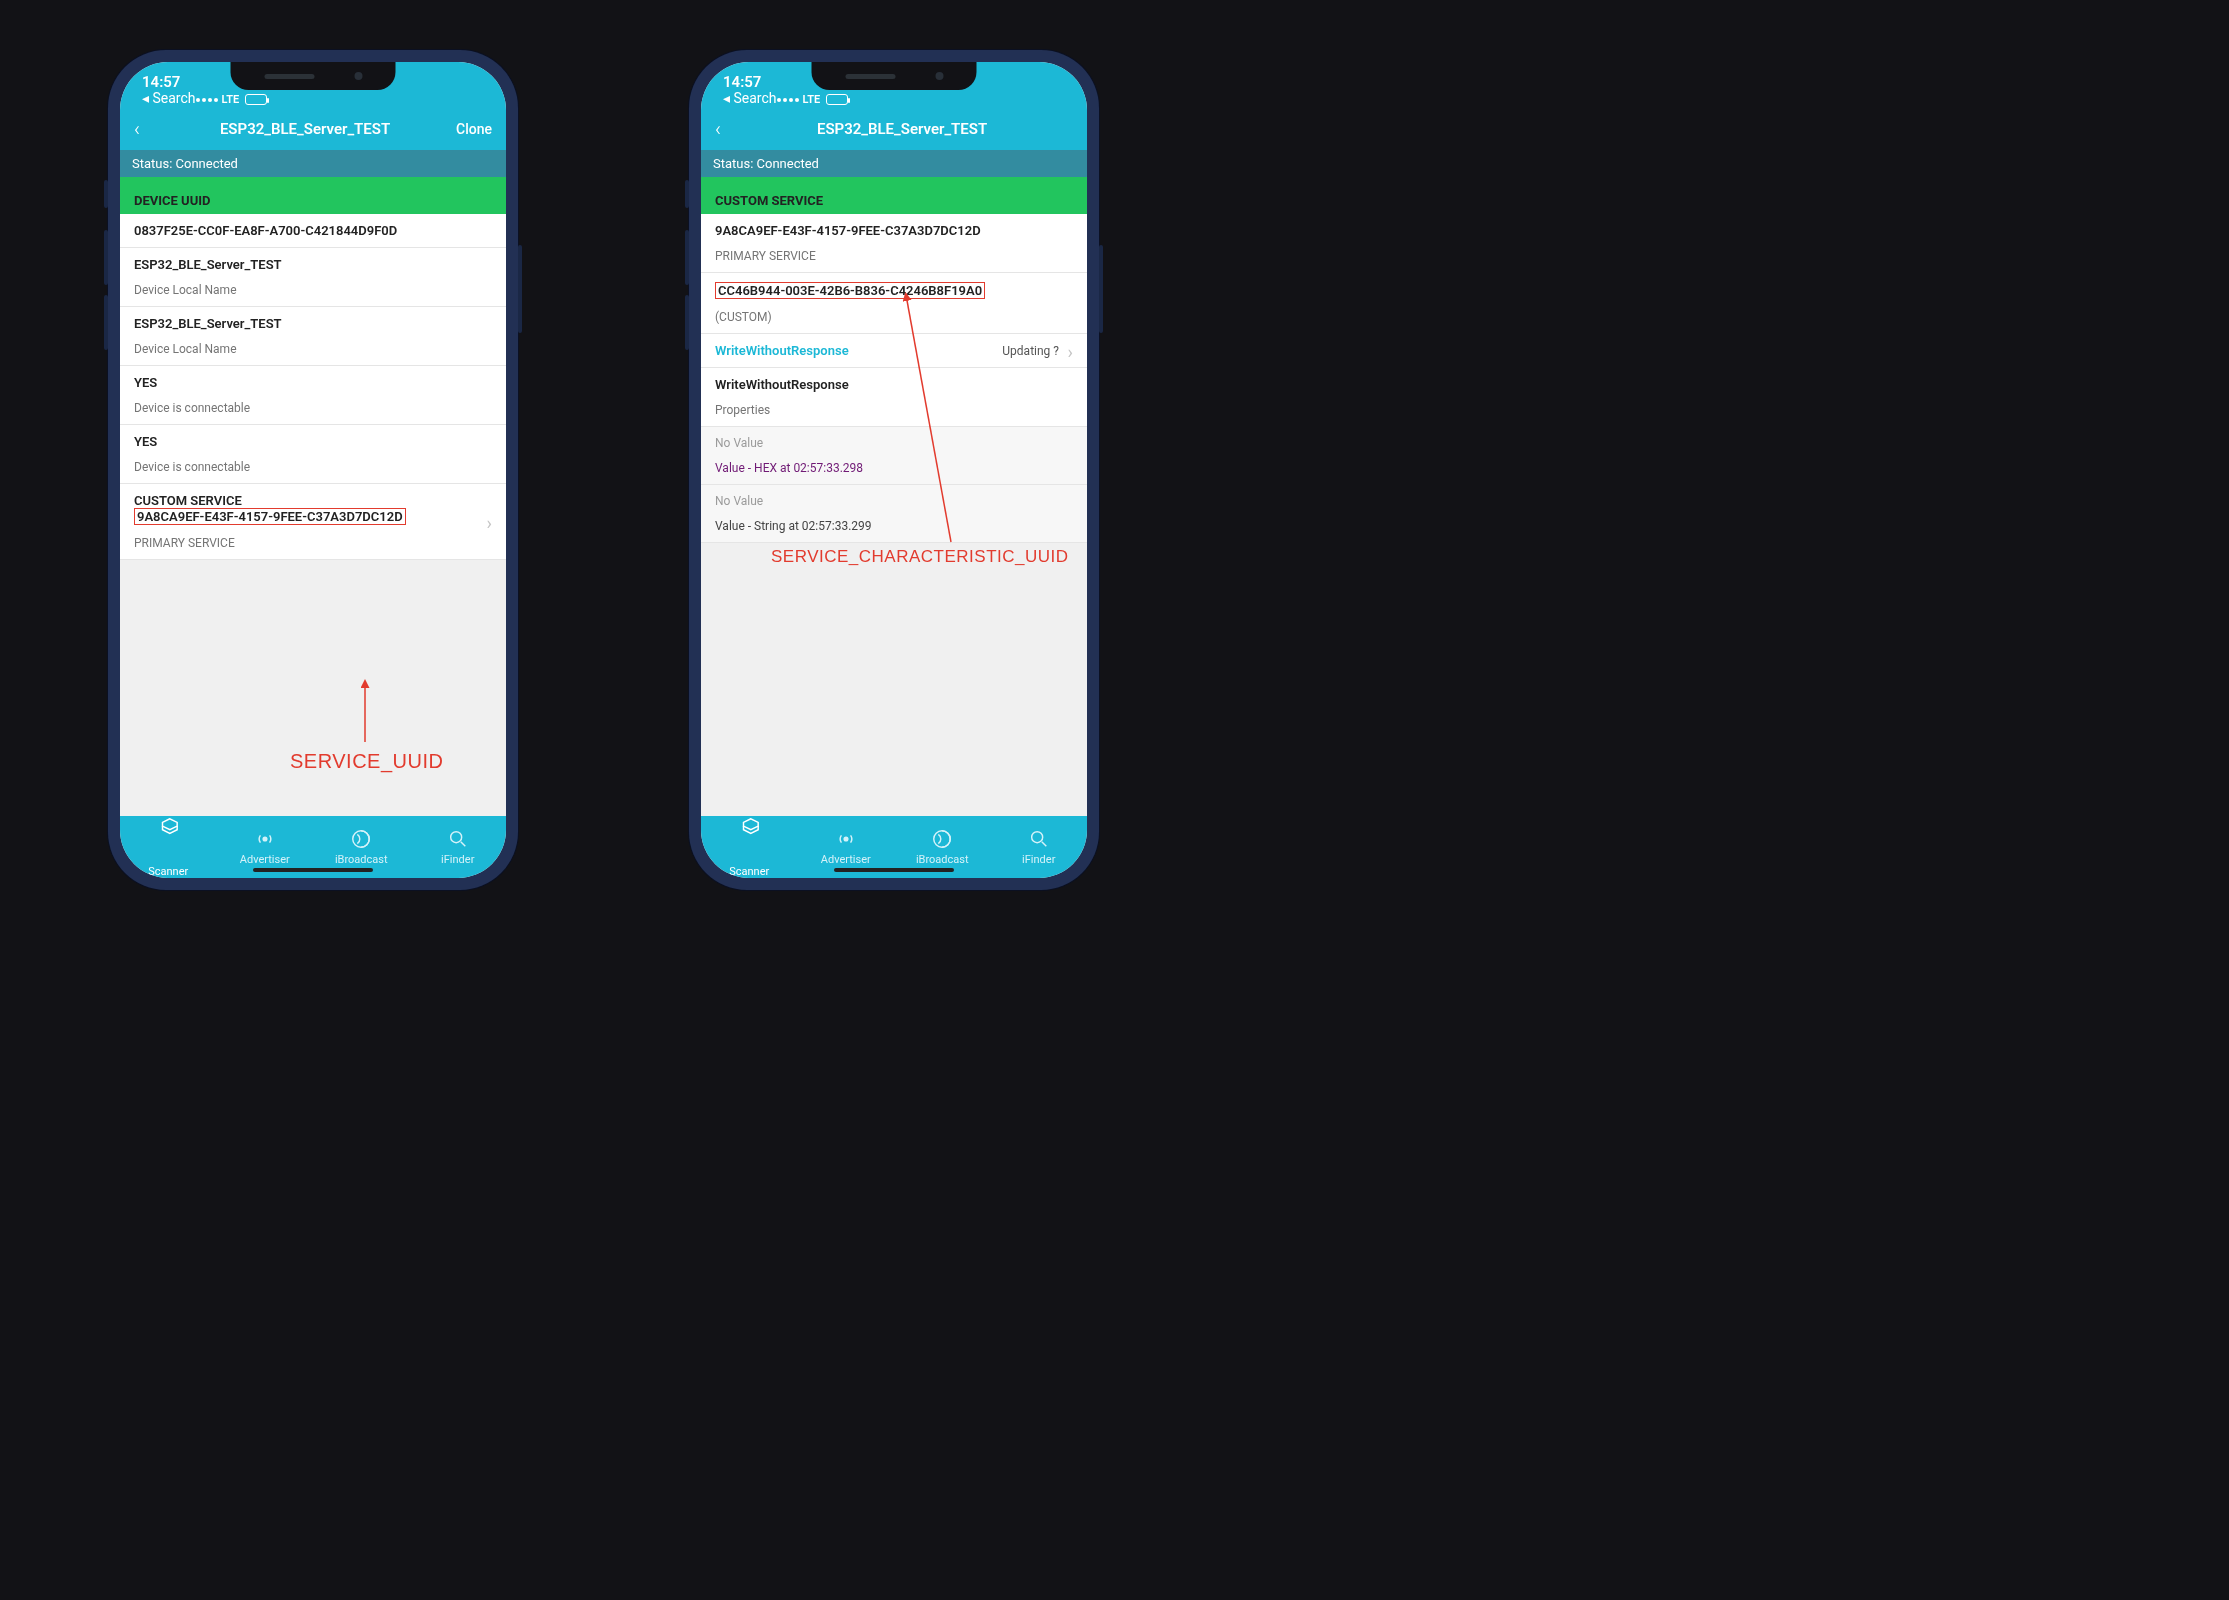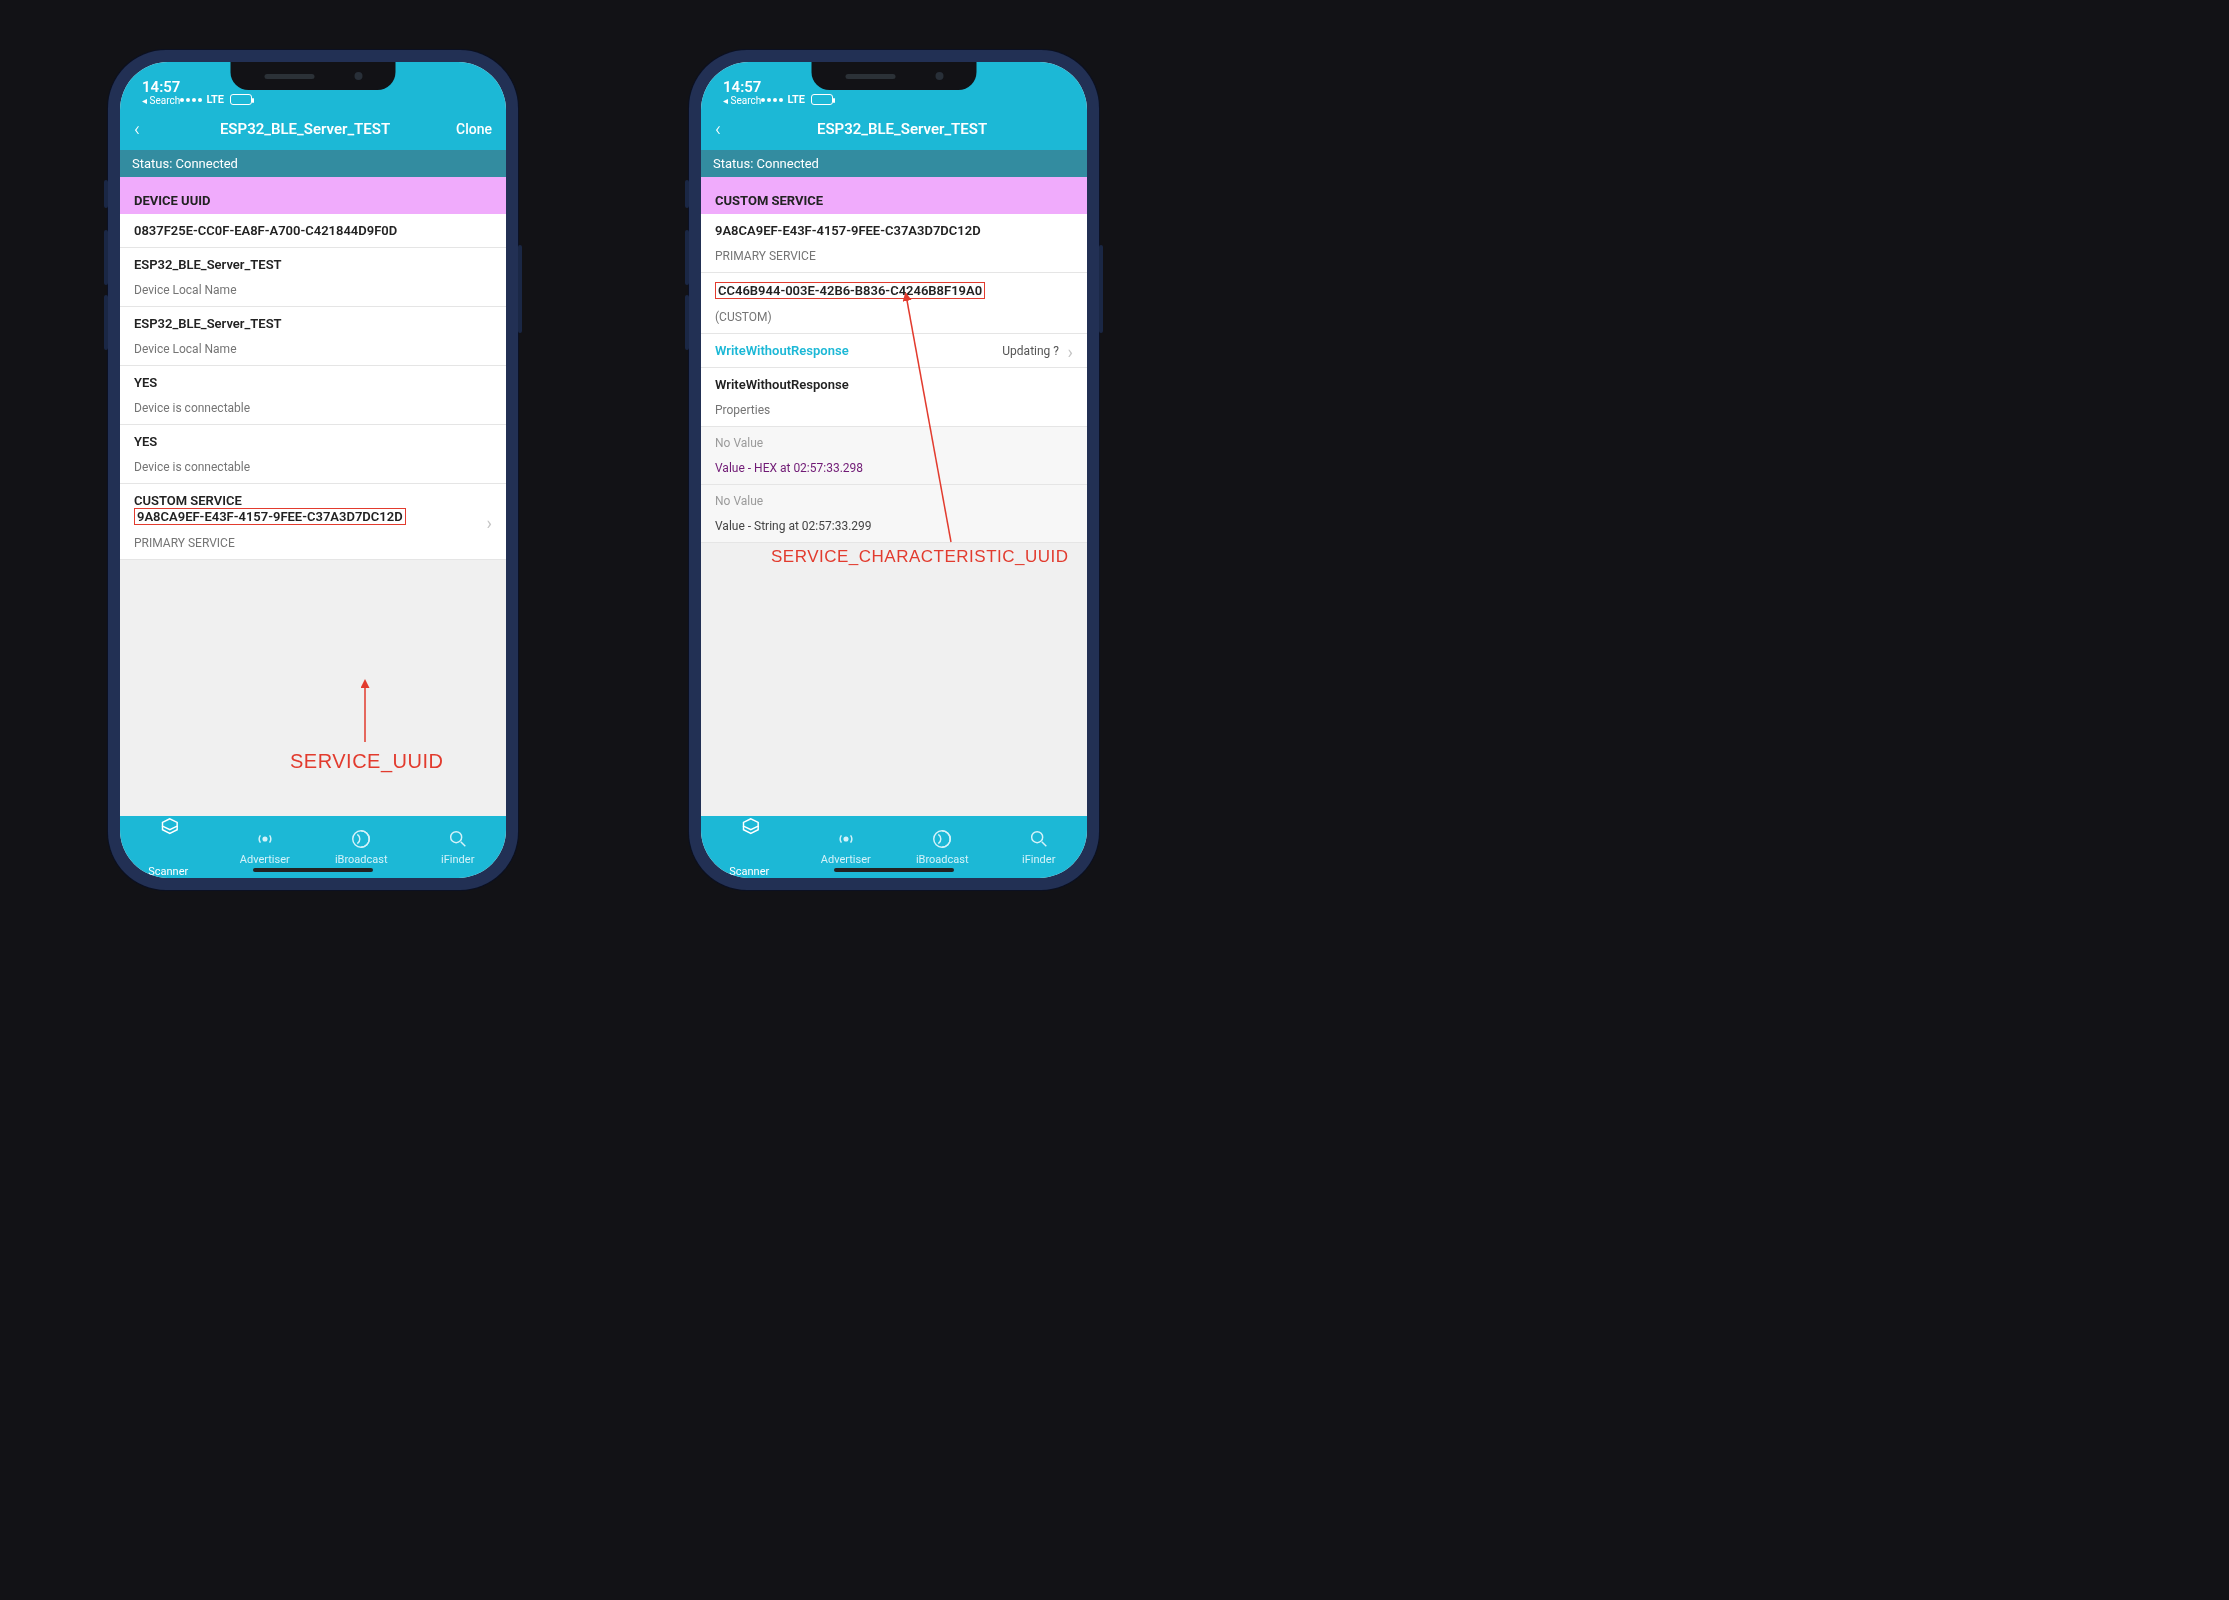--- a/index.html
+++ b/index.html
@@ -57,21 +57,21 @@
     background:#1cb8d6;
     color:#fff;
     display:flex;
     justify-content:flex-start;
     align-items:flex-end;
     padding:0 22px 2px 22px;
     font-size:12px;
   }
   .sb-left { display:flex; flex-direction:column; line-height:1.1; }
   .sb-time { font-weight:600; font-size:15px; }
-  .sb-search { font-size:10px; }
+  .sb-search { font-size:14px; }
   .sb-right { display:flex; align-items:center; gap:4px; font-size:11px; font-weight:600; }
   .sig-dots { display:flex; gap:2px; align-items:center;}
   .sig-dots span { width:4px; height:4px; border-radius:50%; background:#fff; display:block;}
   .batt {
     width:22px; height:11px; border:1px solid #fff; border-radius:3px;
     position:relative; margin-left:2px;
   }
   .batt::after { content:''; position:absolute; right:-3px; top:3px; width:2px; height:5px; background:#fff; border-radius:1px;}
   .batt-fill { height:100%; width:55%; background:#f5d23b; border-radius:2px 0 0 2px;}
 
@@ -96,21 +96,21 @@
     padding:6px 12px;
   }
 
   .content { flex:1; overflow:hidden; background:#f0f0f0; }
 
   .sec-header {
     padding:16px 14px 6px 14px;
     font-size:13px;
     font-weight:700;
     color:#222;
-    background:#f0abfc;
+    background:#22c55e;
   }
   .cell {
     background:#fff;
     padding:9px 14px;
     font-size:13px;
     border-bottom:1px solid #e5e5e5;
     position:relative;
   }
   .cell .primary { font-weight:600; color:#222; font-size:13px;}
   .cell .secondary { color:#757575; font-size:12px; margin-top:11px;}

